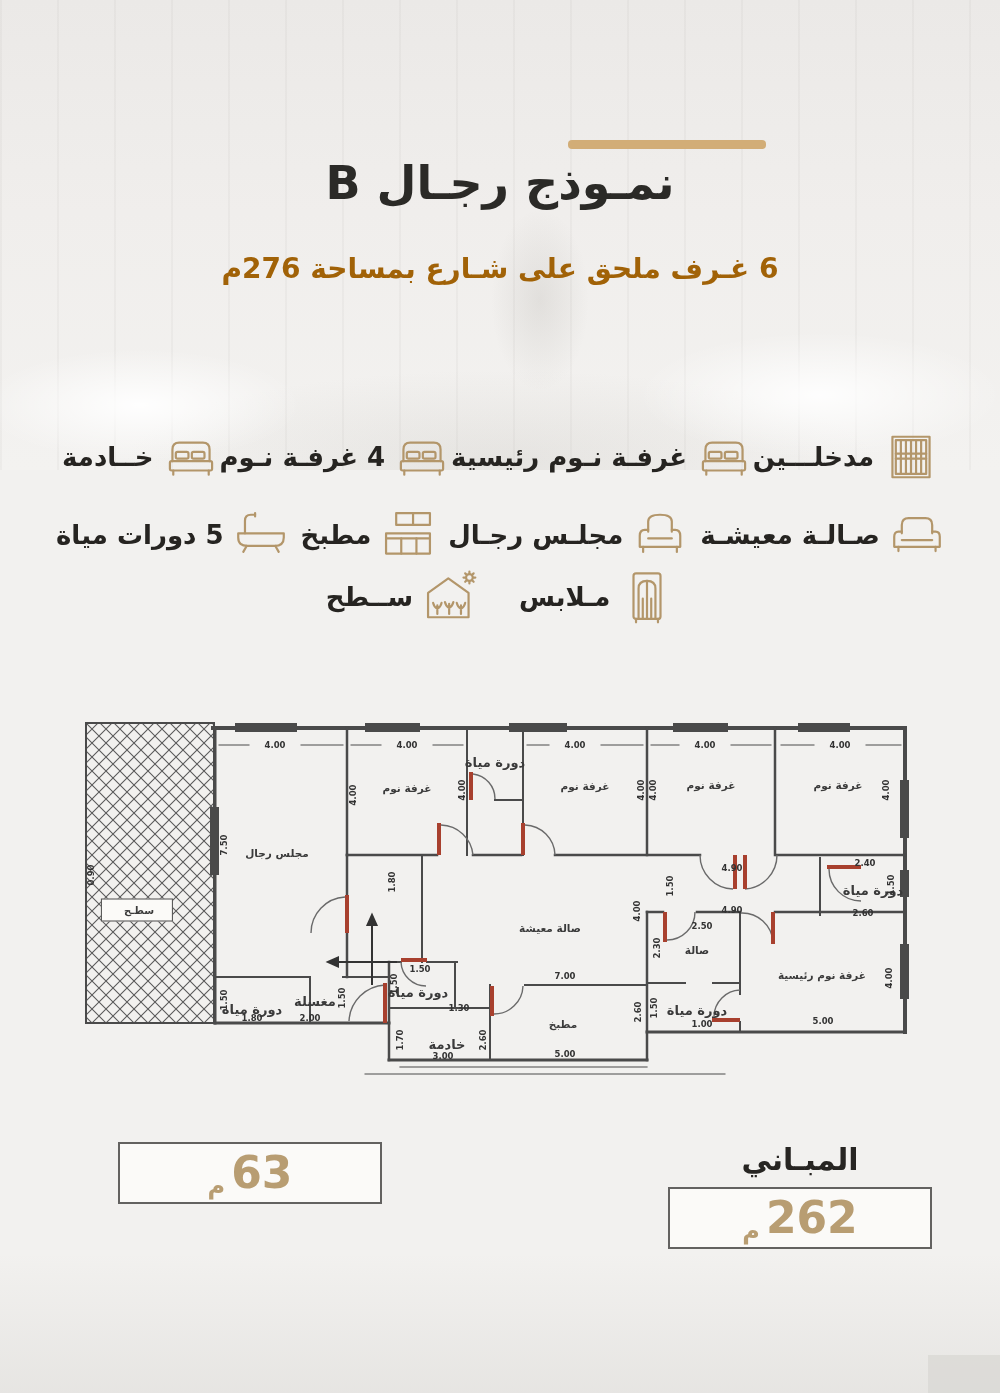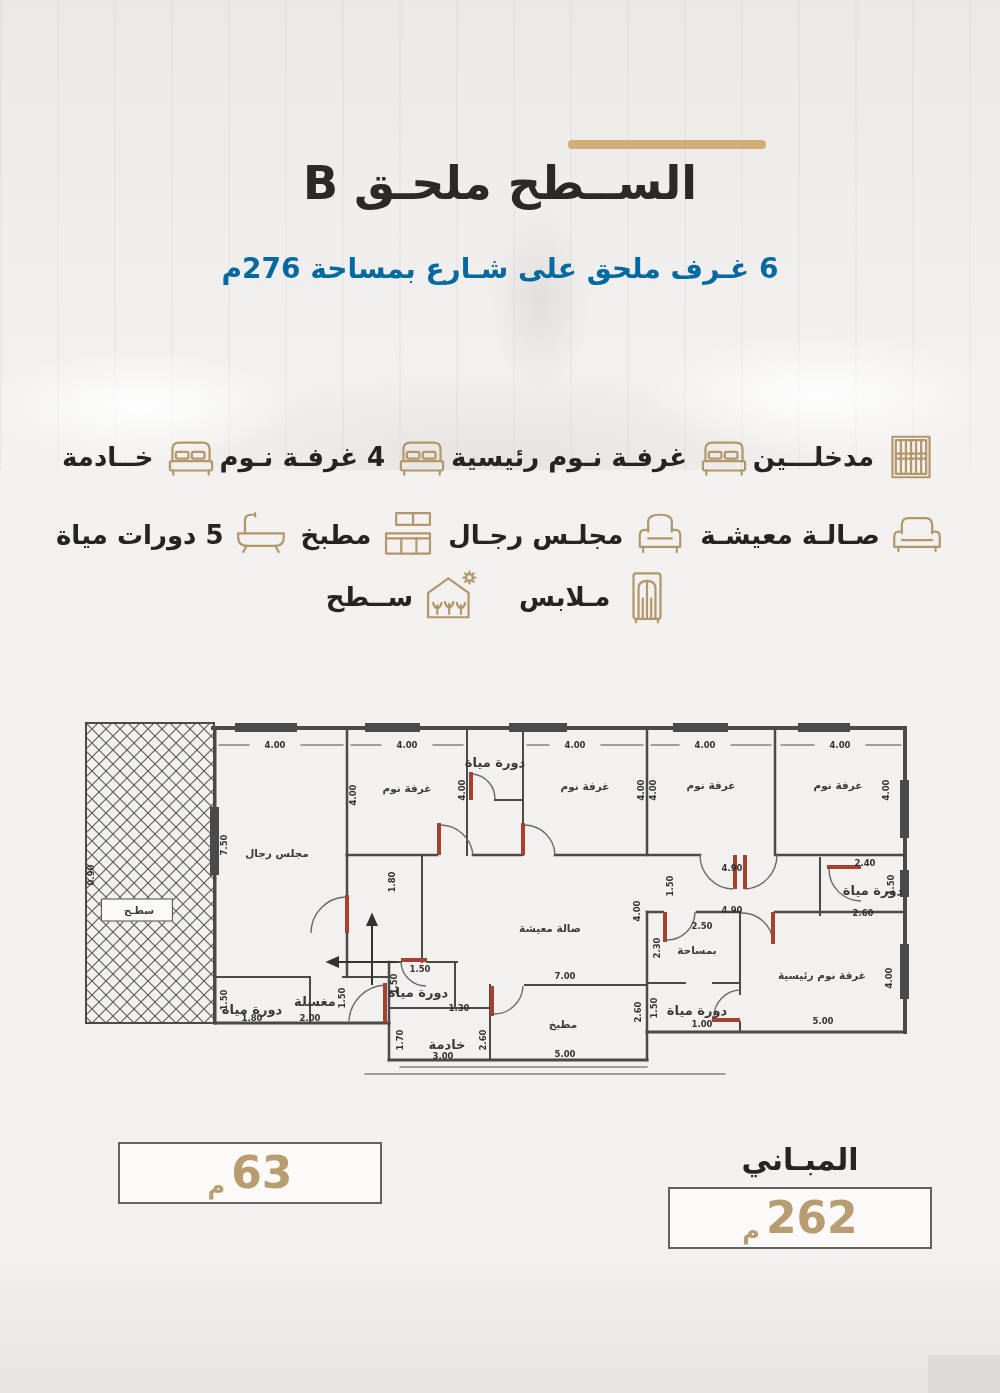--- a/index.html
+++ b/index.html
@@ -28,21 +28,21 @@
     position:absolute;right:0;bottom:0;width:72px;height:38px;background:#dad8d5;opacity:.8;
   }
   
   .divider{position:absolute;left:568px;top:140px;width:198px;height:9px;border-radius:4px;}
   .title{
     position:absolute;top:156px;left:0;width:100%;text-align:center;
     font-size:46px;font-weight:bold;color:#2b2a27;margin:0;
   }
   .subtitle{
     position:absolute;top:252px;left:0;width:100%;text-align:center;
-    font-size:28px;font-weight:bold;color:#0369a1;margin:0;
+    font-size:28px;font-weight:bold;color:#a16207;margin:0;
   }
   
   .frow{position:absolute;left:0;width:1000px;display:flex;align-items:center;}
   .frow1{top:430px;justify-content:space-between;padding:0 62px;width:876px;}
   .frow2{top:508px;justify-content:space-between;padding:0 56px;width:888px;}
   .frow3{top:570px;justify-content:center;gap:42px;}
   .feat{display:flex;align-items:center;gap:10px;}
   .fic{width:54px;height:54px;stroke:#b3966a;fill:none;stroke-width:2.6;stroke-linecap:round;stroke-linejoin:round;}
   .flb{font-size:26px;font-weight:bold;color:#262421;white-space:nowrap;}
   
@@ -147,21 +147,21 @@
       <line x1="60" y1="4" x2="58.5" y2="5.5"></line>
         <line x1="51.5" y1="12.5" x2="50" y2="14"></line>
       <path d="M17,52 V42 M17,46 Q13,44 12,39 M17,46 Q21,44 22,39"></path>
       <path d="M31,52 V40 M31,45 Q27,43 26,38 M31,45 Q35,43 36,38"></path>
       <path d="M45,52 V42 M45,46 Q41,44 40,39 M45,46 Q49,44 50,39"></path>
     </symbol>
   </defs>
 </svg>
 
 <div class="divider" style="background: rgb(210, 173, 119);"></div>
-<h1 class="title">الســطح ملحـق B</h1>
+<h1 class="title">نمـوذج رجـال B</h1>
 <h2 class="subtitle">6 غـرف ملحق على شـارع بمساحة 276م</h2>
 
 <div class="frow frow1">
     <div class="feat">
       <svg class="fic">
         <use href="#door-icon"></use>
       </svg>
       <span class="flb">مدخلـــين</span>
     </div>
     <div class="feat">
@@ -344,21 +344,21 @@
   <div id="plan-labels">
       <span class="rm boxed" style="left: 52px; top: 188px; padding-left: 22px;">سطـح</span>
       <span class="rm" style="left: 192px; top: 131px;">مجلس رجال</span>
       <span class="rm" style="left: 322px; top: 66px;">غرفة نوم</span>
       <span class="rm" style="left: 500px; top: 64px;">غرفة نوم</span>
       <span class="rm" style="left: 626px; top: 63px;">غرفة نوم</span>
       <span class="rm" style="left: 753px; top: 63px;">غرفة نوم</span>
       <span class="rm sm" style="left: 410px; top: 40px;">دورة مياة</span>
       <span class="rm" style="left: 465px; top: 206px;">صالة معيشة</span>
       <span class="rm sm" style="left: 788px; top: 168px;">دورة مياة</span>
-      <span class="rm" style="left: 612px; top: 228px;">بمساحة</span>
+      <span class="rm" style="left: 612px; top: 228px;">صالة</span>
       <span class="rm" style="left: 737px; top: 253px;">غرفة نوم رئيسية</span>
       <span class="rm sm" style="left: 612px; top: 288px;">دورة مياة</span>
       <span class="rm" style="left: 478px; top: 302px;">مطبخ</span>
       <span class="rm sm" style="left: 362px; top: 322px;">خادمة</span>
       <span class="rm sm" style="left: 333px; top: 270px;">دورة مياة</span>
       <span class="rm sm" style="left: 230px; top: 279px;">مغسلة</span>
       <span class="rm sm" style="left: 167px; top: 287px;">دورة مياة</span>
       <span class="dm" style="left: 190px; top: 23px;">4.00</span>
       <span class="dm" style="left: 322px; top: 23px;">4.00</span>
       <span class="dm" style="left: 490px; top: 23px;">4.00</span>

